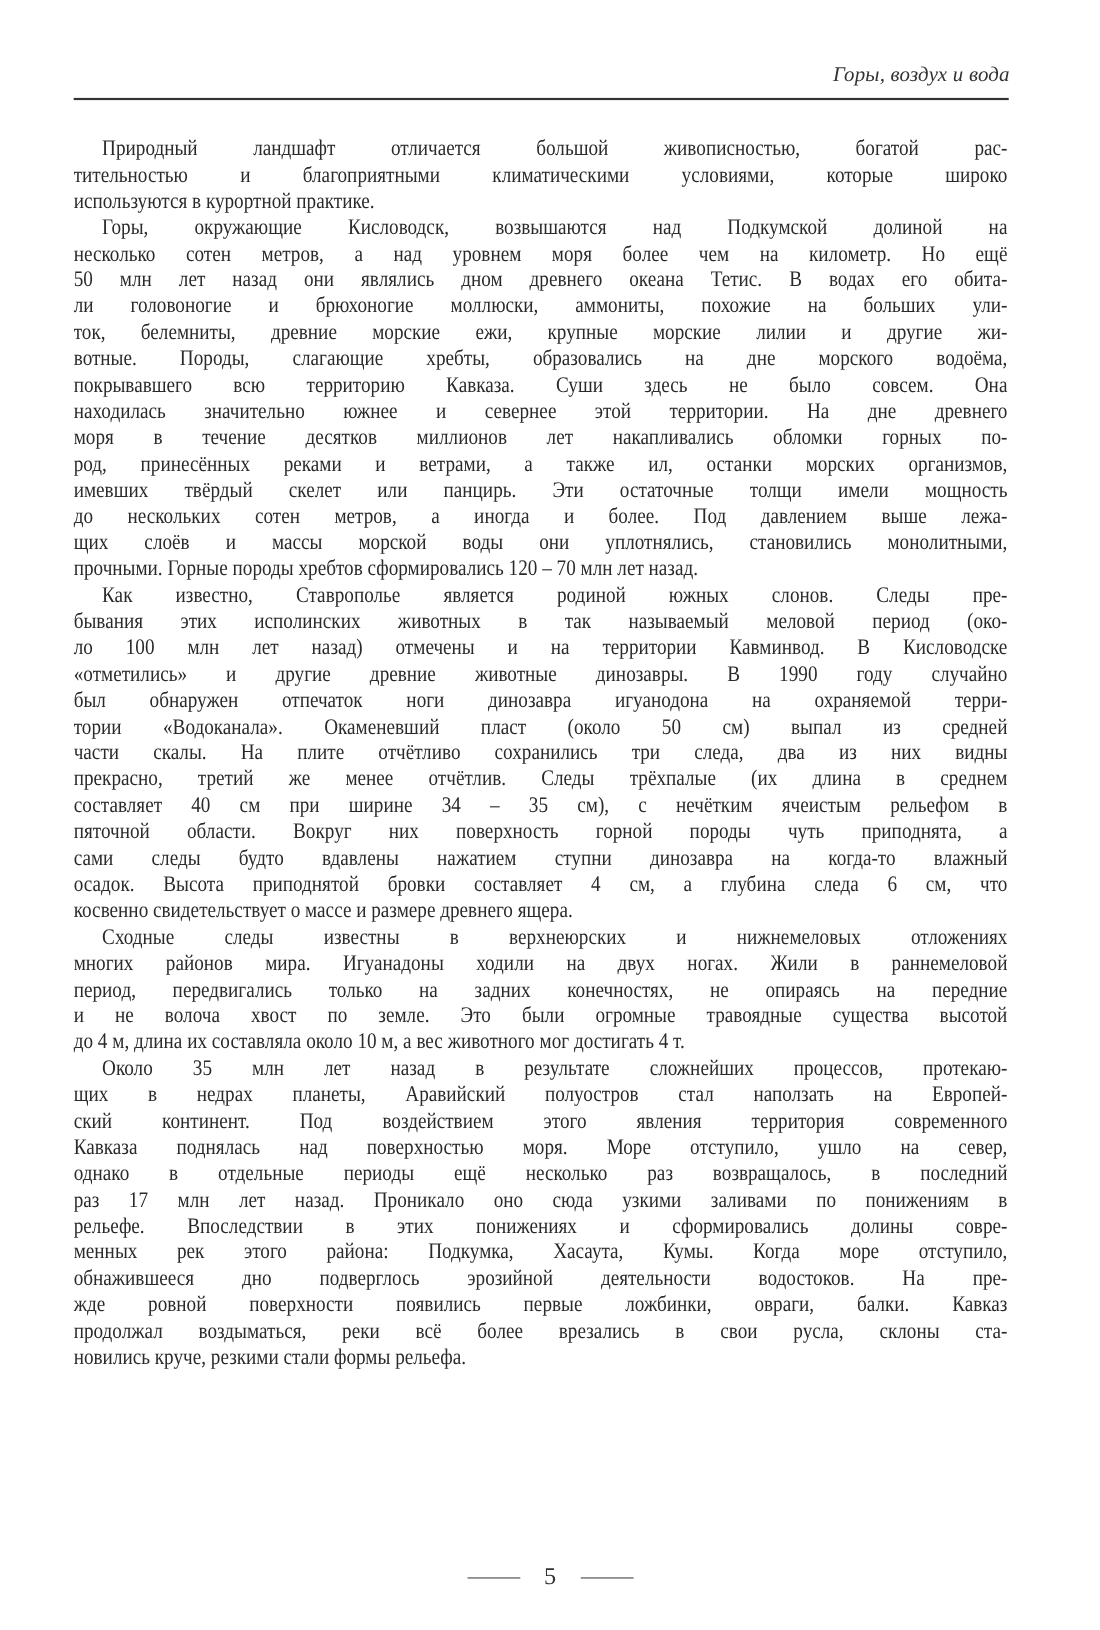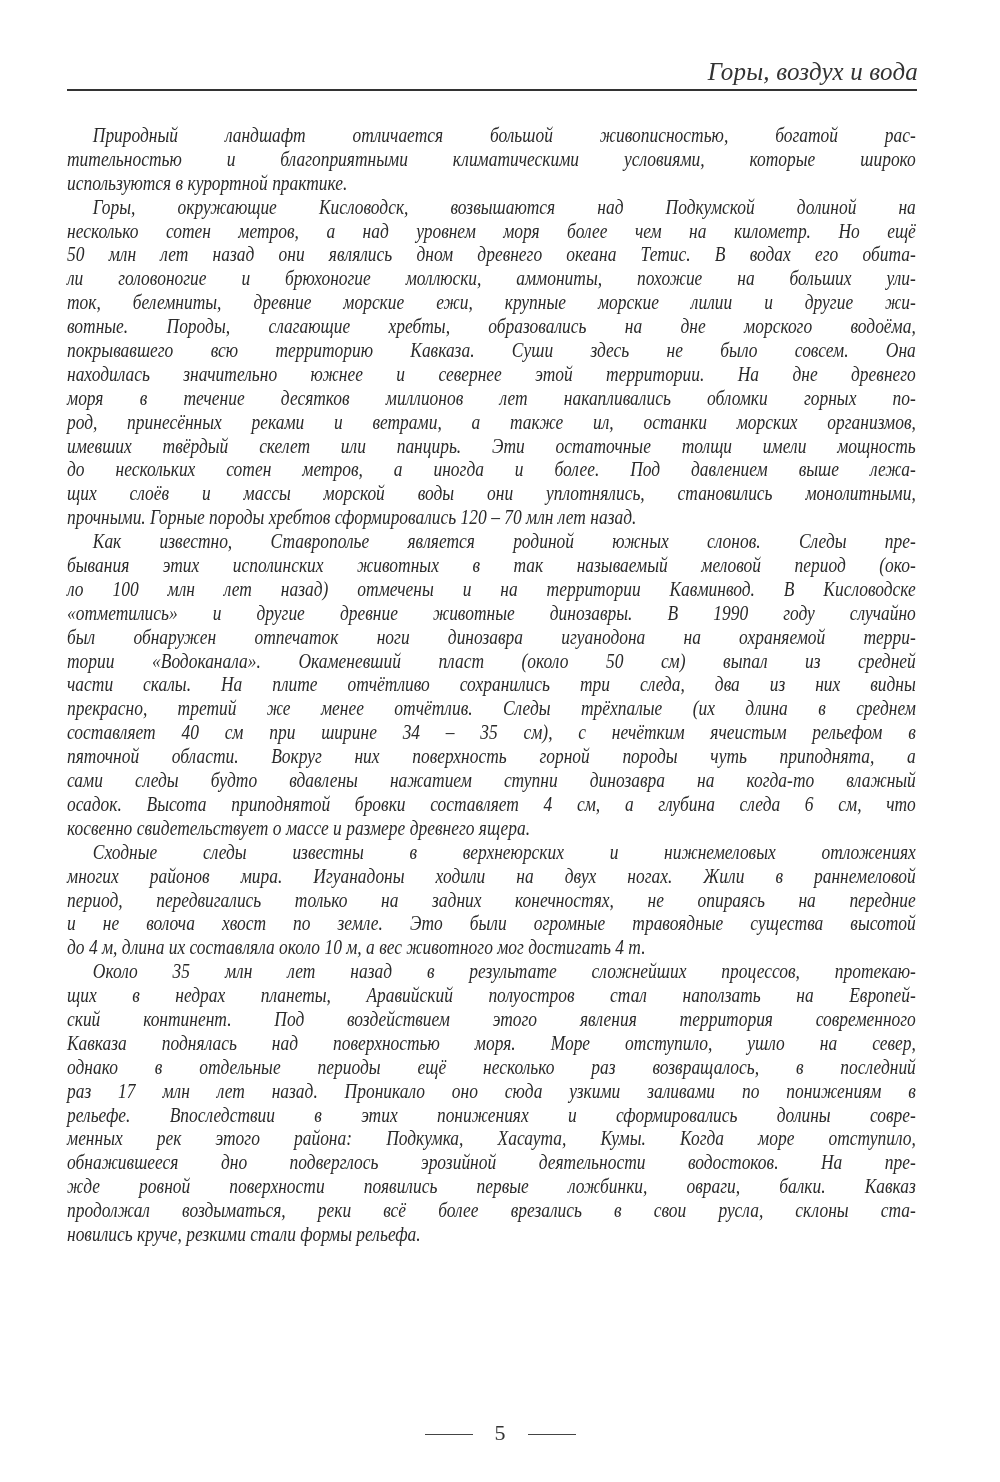--- a/index.html
+++ b/index.html
@@ -1,22 +1,22 @@
 <!DOCTYPE html>
 <html><head>
 <meta charset="utf-8">
 <style>
   html, body { margin: 0; padding: 0; background: #ffffff; }
   body { width: 1000px; height: 1482px; position: relative; overflow: hidden;
          font-family: "Liberation Serif", "DejaVu Serif", serif; color: #2a2a2a; }
   .running-head { position: absolute; right: 82px; top: 58px; font-style: italic;
-                  font-size: 25px; color: #333; letter-spacing: 0.2px; }
+                  font-size: 19px; color: #333; letter-spacing: 0.2px; }
   .head-rule { position: absolute; left: 67px; width: 850px; top: 89px; height: 0;
                border-top: 2px solid #333; }
-  .body-text { position: absolute; left: 67px; top: 124px; width: 849px; font-style: italic; }
+  .body-text { position: absolute; left: 67px; top: 124px; width: 849px; }
   .line { display: block; height: 23.9px; line-height: 23.9px; font-size: 20.3px;
           white-space: nowrap; text-align: justify; text-align-last: justify;
           transform-origin: left top; transform: scaleX(0.86); width: 987px; }
   .line.last { text-align-last: left; }
   .line.indent { padding-left: 30px; width: 957px; }
   .folio { position: absolute; top: 1420px; left: 0; width: 1000px; text-align: center;
            font-size: 22px; color: #333; }
   .folio .dash { display: inline-block; width: 48px; border-top: 1.5px solid #444;
                  vertical-align: middle; margin: 0 22px; }
 </style>

